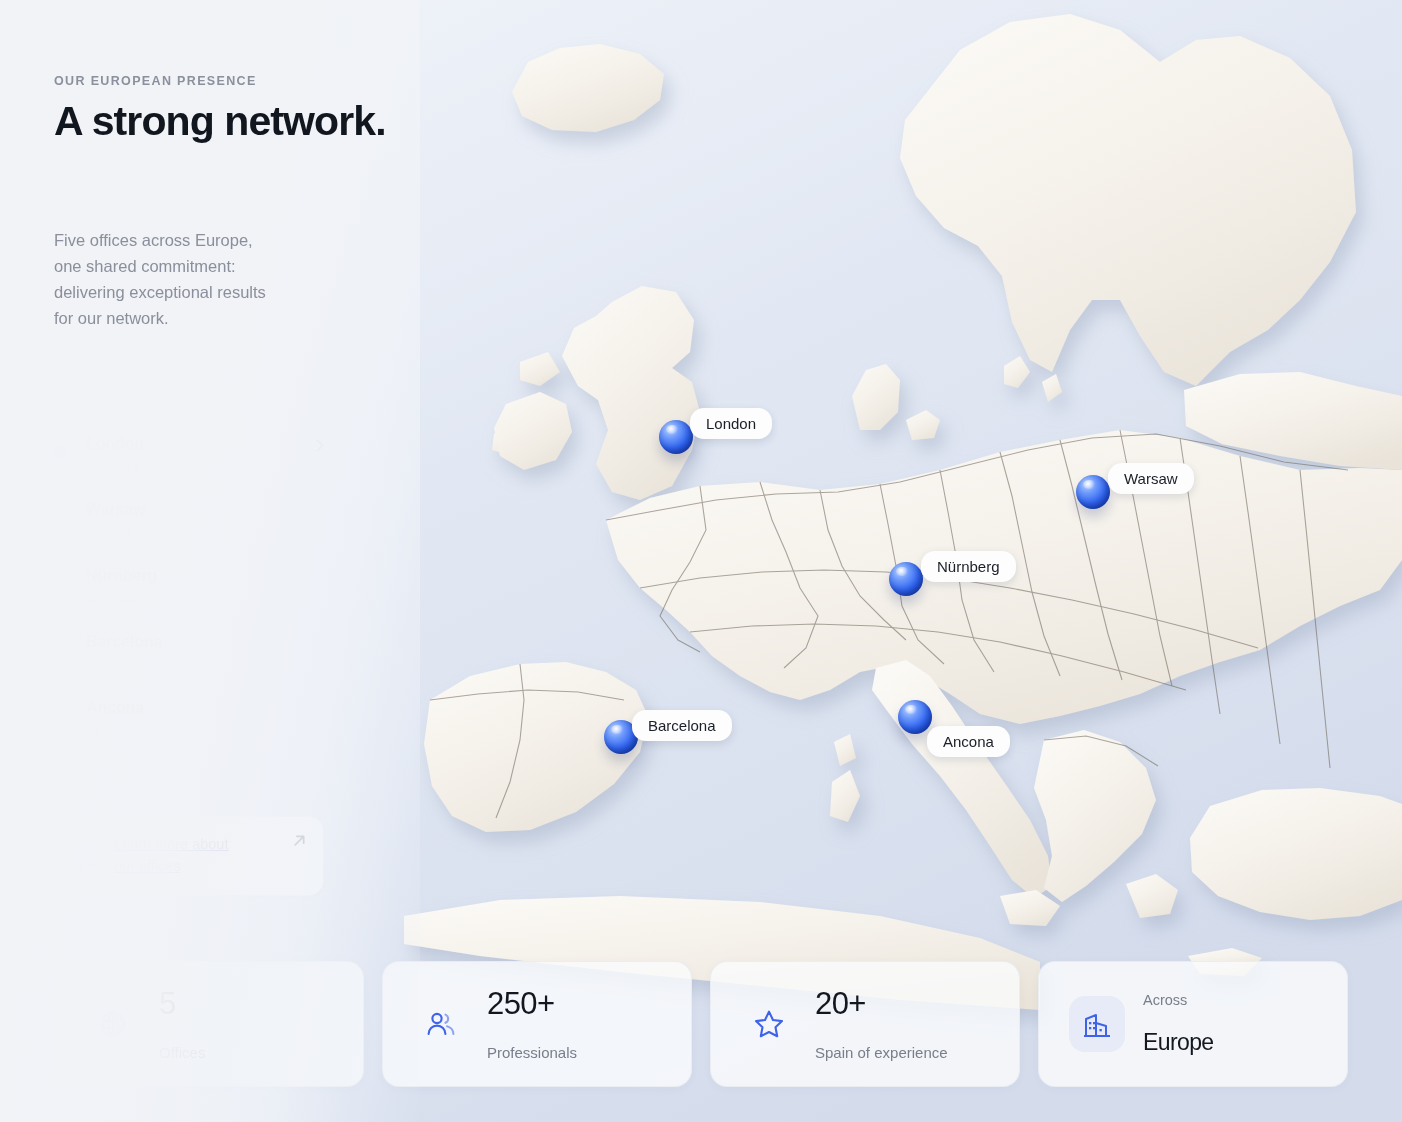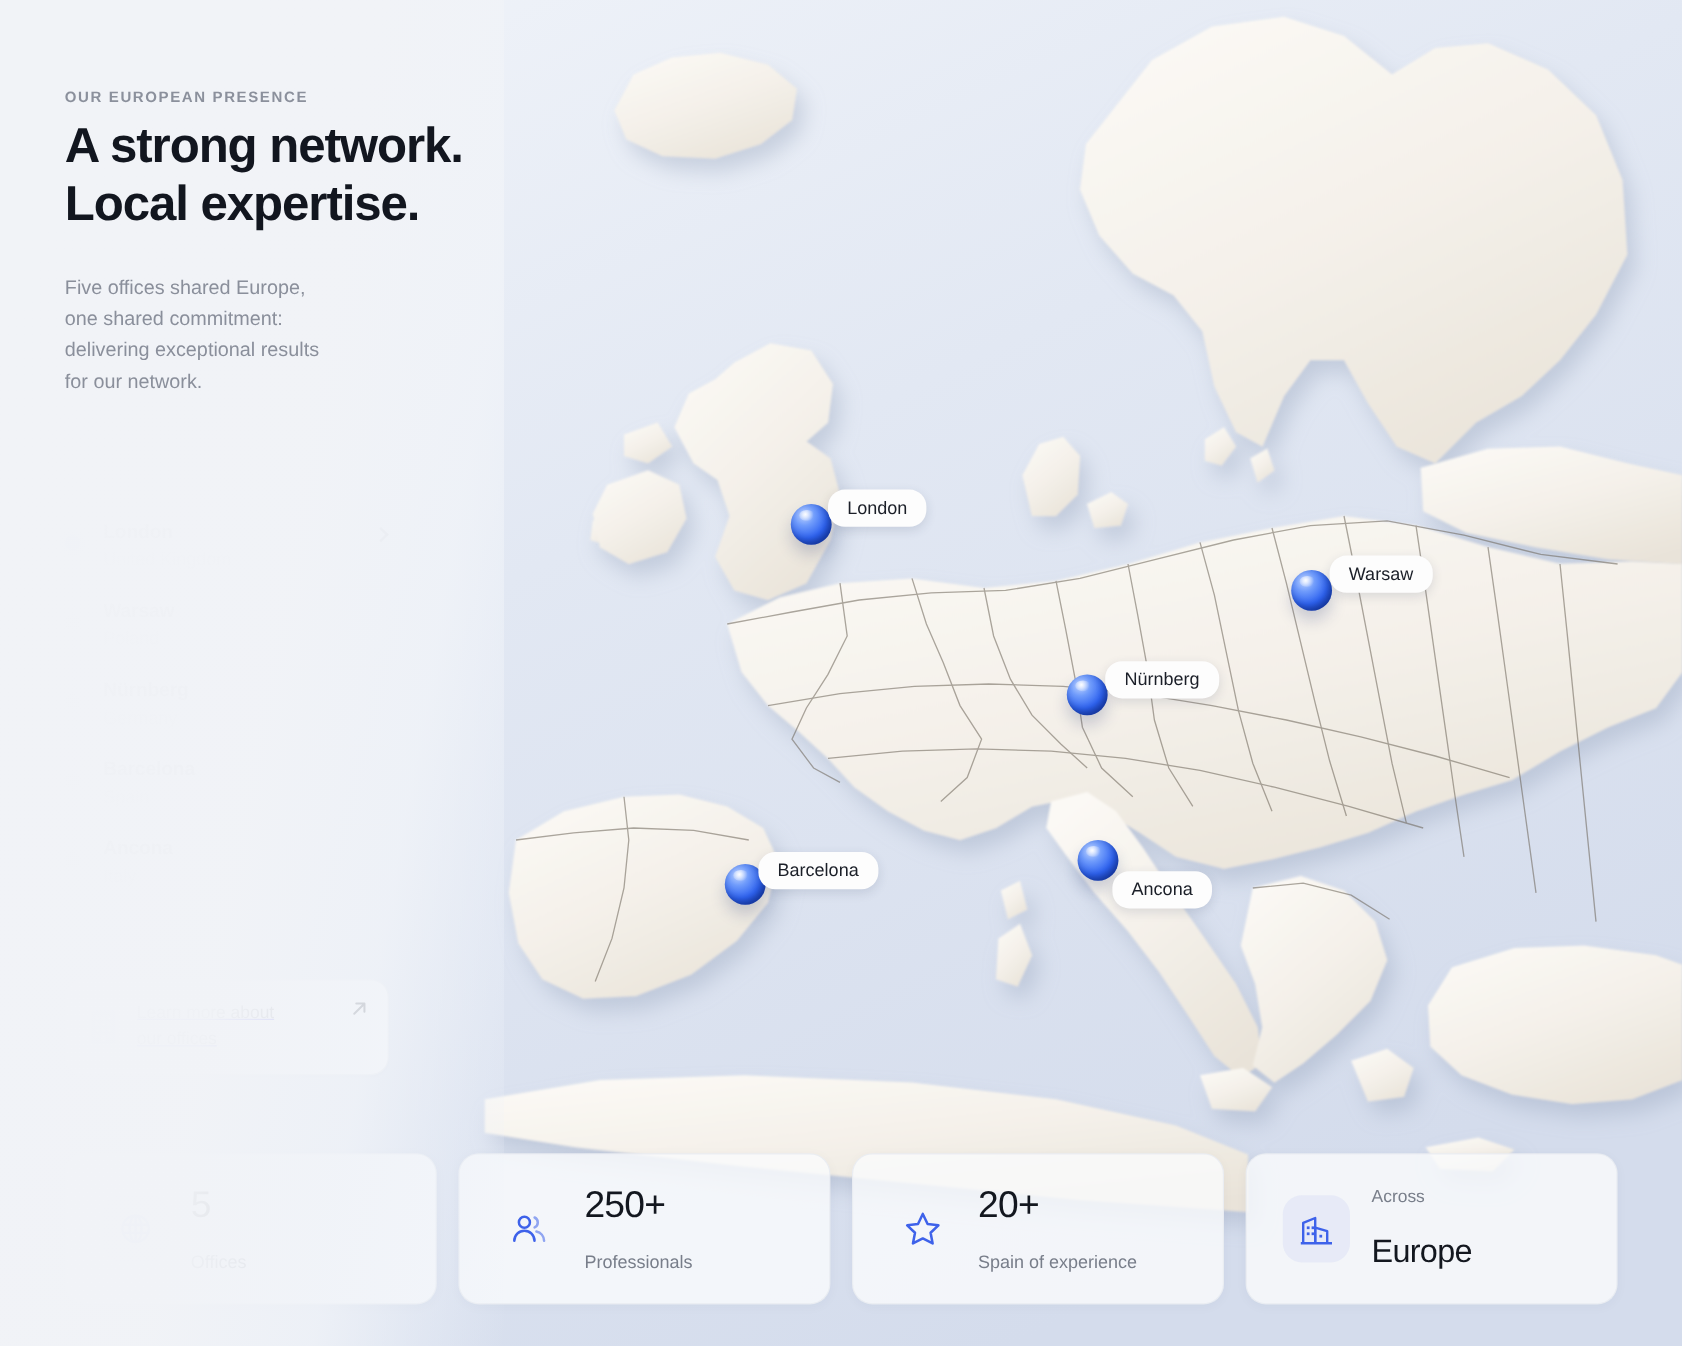--- a/index.html
+++ b/index.html
@@ -126,21 +126,21 @@
     width: 56px; height: 56px; border-radius: 16px;
     display: flex; align-items: center; justify-content: center;
     flex: none; margin-right: 18px;
   }
   .stat-icon-wrap.tinted { background: rgba(223,228,246,0.62); }
   .stat-text { display: flex; flex-direction: column; gap: 19px; }
   .stat-value { font-size: 31px; font-weight: normal; color: #13171f; letter-spacing: -0.6px; line-height: 1.12; }
   .stat-label { font-size: 15px; color: #787e8a; margin-top: 4px; }
   .stat-card.reverse .stat-text { }
   .stat-card.reverse .stat-label { margin: 0 0 3px 0; font-size: 14.5px; }
-  .stat-card.reverse .stat-value { font-size: 27px; }
+  .stat-card.reverse .stat-value { font-size: 23px; }
 
   
   .pin-group { position: absolute; z-index: 20; }
   .pin-ball {
     position: absolute; width: 34px; height: 34px; border-radius: 50%;
     background:
       radial-gradient(circle at 33% 27%, #bfd4ff 0%, #6f9bfb 26%, #2f63f0 58%, #1b45c8 82%, #16349b 100%);
     box-shadow: 0 8px 12px rgba(40,60,120,0.22), inset -2px -3px 6px rgba(10,30,90,0.45);
   }
   .pin-ball::after {
@@ -286,24 +286,24 @@
           <div class="pin-ball" style="left: 898px; top: 700px;"></div>
           <div class="pin-label" style="left: 927px; top: 726px;">Ancona</div>
         </div>
       </div>
   </div>
 
   <div id="left-panel">
     <div class="eyebrow">OUR EUROPEAN PRESENCE</div>
     <h1 class="headline">
       <span>A strong network.</span><br>
-      <span>Local expertise.</span><br>
+      <br>
     </h1>
     <p class="subcopy">
-      <span>Five offices shared Europe,</span><br>
+      <span>Five offices across Europe,</span><br>
       <span>one shared commitment:</span><br>
       <span>delivering exceptional results</span><br>
       <span>for our network.</span>
     </p>
   </div>
 
   <div id="office-list">
       <div class="office-row active">
         <span class="dot"></span>
      <div class="office-inner">

